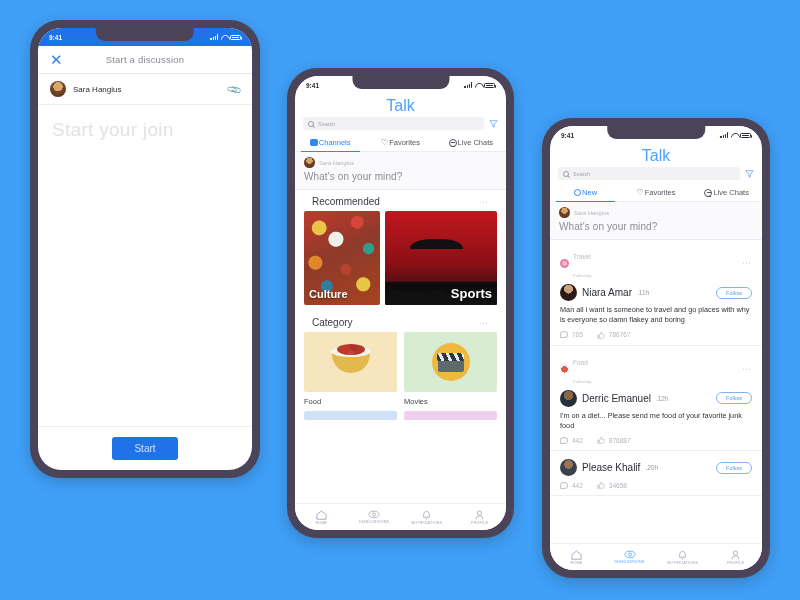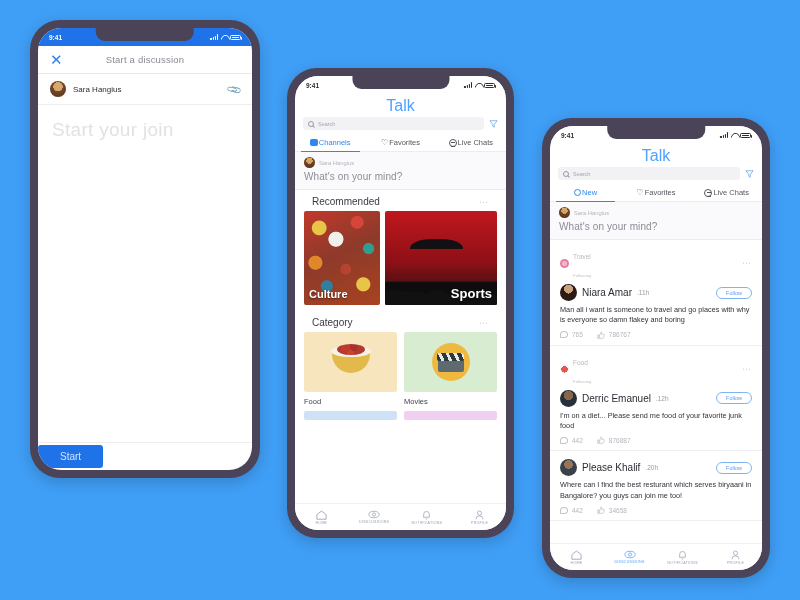--- a/index.html
+++ b/index.html
@@ -99,22 +99,22 @@
   .p1-composer {
     padding: 14px 14px 0;
     height: 300px;
   }
   .p1-placeholder {
     font-size: 19px; color:#e2e2e6; letter-spacing:.3px;
   }
   .p1-footer {
     position:absolute; left:0; right:0; bottom:0;
     border-top:1px solid #eeeef1;
-    height: 28px;
-    display:flex; align-items:center; justify-content:flex-start;
+    height: 44px;
+    display:flex; align-items:center; justify-content:center;
   }
   .btn-start {
     background:#1f72e8; color:#cfe3ff;
     border:none; border-radius:3px;
     font-size:10px; padding:6px 22px;
     font-family:inherit; cursor:pointer;
   }
 
   
   .app-title { text-align:center; font-size:16px; color:#4da3ff; padding: 3px 0 2px; font-weight:400;}
@@ -591,21 +591,20 @@
         </div>
       </div>
 
       <div class="post">
         <div class="post-user">
           <span class="av-post av-roshan"></span>
           <span class="pu-name">Please Khalif</span>
           <span class="pu-time">.20h</span>
           <button class="follow-btn">Follow</button>
         </div>
-        <div class="post-body">Where can I find the best resturant which serves biryaani in Bangalore? you guys can join me too!</div>
         <div class="post-stats">
           <span class="stat">
             <span class="sp-bubble"></span>
             <span>442</span>
           </span>
           <span class="stat">
             <svg class="sp-thumb" viewBox="0 0 12 12">
               <path d="M1 6h2v5H1zM4 6l2.2-4.6c.9-.2 1.3.4 1 1.3L6.7 5H10c.8 0 1.1.6.9 1.3l-1 3.6c-.1.6-.5 1.1-1.2 1.1H4z" fill="none" stroke="currentColor" stroke-width=".9" stroke-linejoin="round"></path>
             </svg>
             <span>34658</span>

